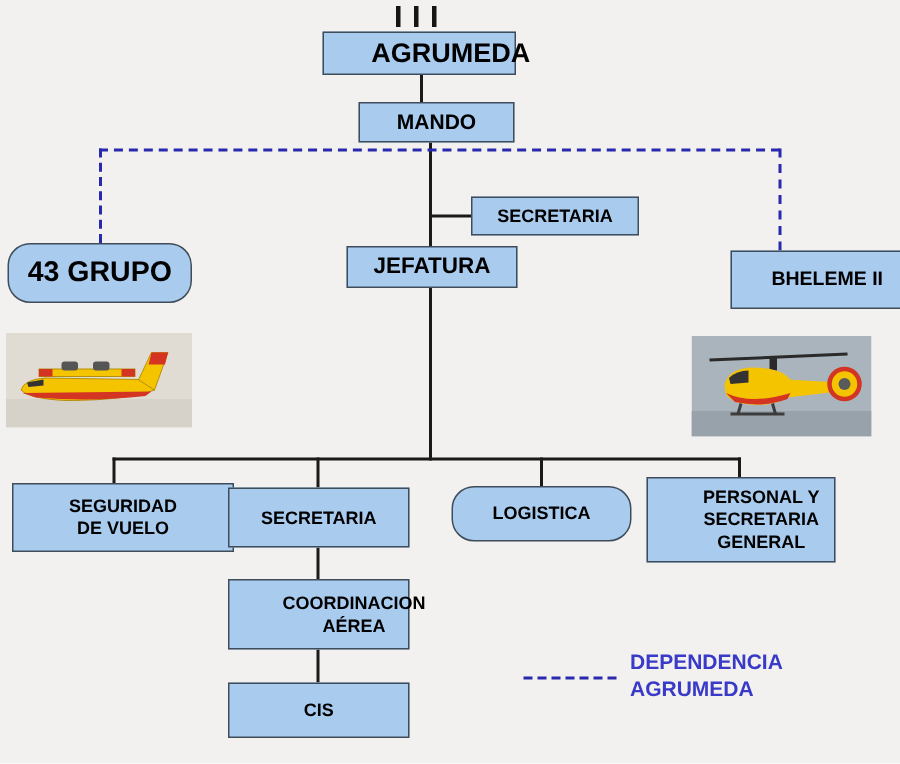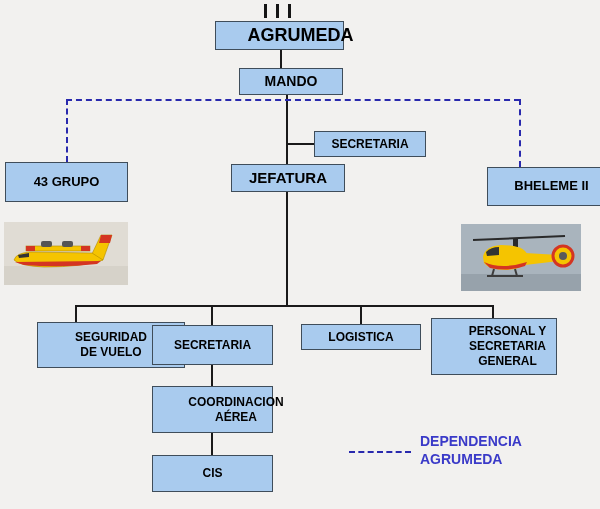--- a/index.html
+++ b/index.html
@@ -22,25 +22,25 @@
   }
   .line { position:absolute; background:#1a1a1a; }
   .dash-h { position:absolute; border-top:2px dashed #2929ad; height:0; }
   .dash-v { position:absolute; border-left:2px dashed #2929ad; width:0; }
 
   
   #b-agrumeda   { left:215px; top:21px;  width:129px; height:29px; font-size:18px;padding-left:42px; }
   #b-mando      { left:239px; top:68px;  width:104px;  height:27px; font-size:14px; }
   #b-secretaria { left:314px; top:131px; width:112px; height:26px; font-size:12px; }
   #b-jefatura   { left:231px; top:164px; width:114px; height:28px; font-size:15px; }
-  #b-grupo43    { left:5px;   top:162px; width:123px; height:40px; font-size:13px; }
+  #b-grupo43    { left:5px;   top:162px; width:123px; height:40px; font-size:19px;border-radius:15px; }
   #b-bheleme    { left:487px; top:167px; width:129px; height:39px; font-size:13px; }
-  #b-seguridad  { left:8px;  top:322px; width:148px; height:46px;margin-left:29px; }
+  #b-seguridad  { left:8px;  top:322px; width:148px; height:46px; }
   #b-operaciones{ left:152px; top:325px; width:121px; height:40px; }
-  #b-logistica  { left:301px; top:324px; width:120px; height:26px; }
+  #b-logistica  { left:301px; top:324px; width:120px; height:37px;border-radius:15px; }
   #b-personal   { left:431px; top:318px; width:126px; height:57px;padding-left:27px; }
   #b-coordinacion{ left:152px; top:386px; width:121px; height:47px;padding-left:47px; }
   #b-cis        { left:152px; top:455px; width:121px; height:37px; }
 
   
   #l-agrumeda-mando { left:280px; top:50px;  width:2px; height:18px; }
   #l-mando-jefatura { left:286px; top:95px;  width:2px; height:69px; }
   #l-secretaria     { left:288px; top:143px; width:26px; height:2px; }
   #l-jefatura-bus   { left:286px; top:192px; width:2px; height:115px; }
   #l-bus            { left:75px;  top:305px; width:419px; height:2px; }

